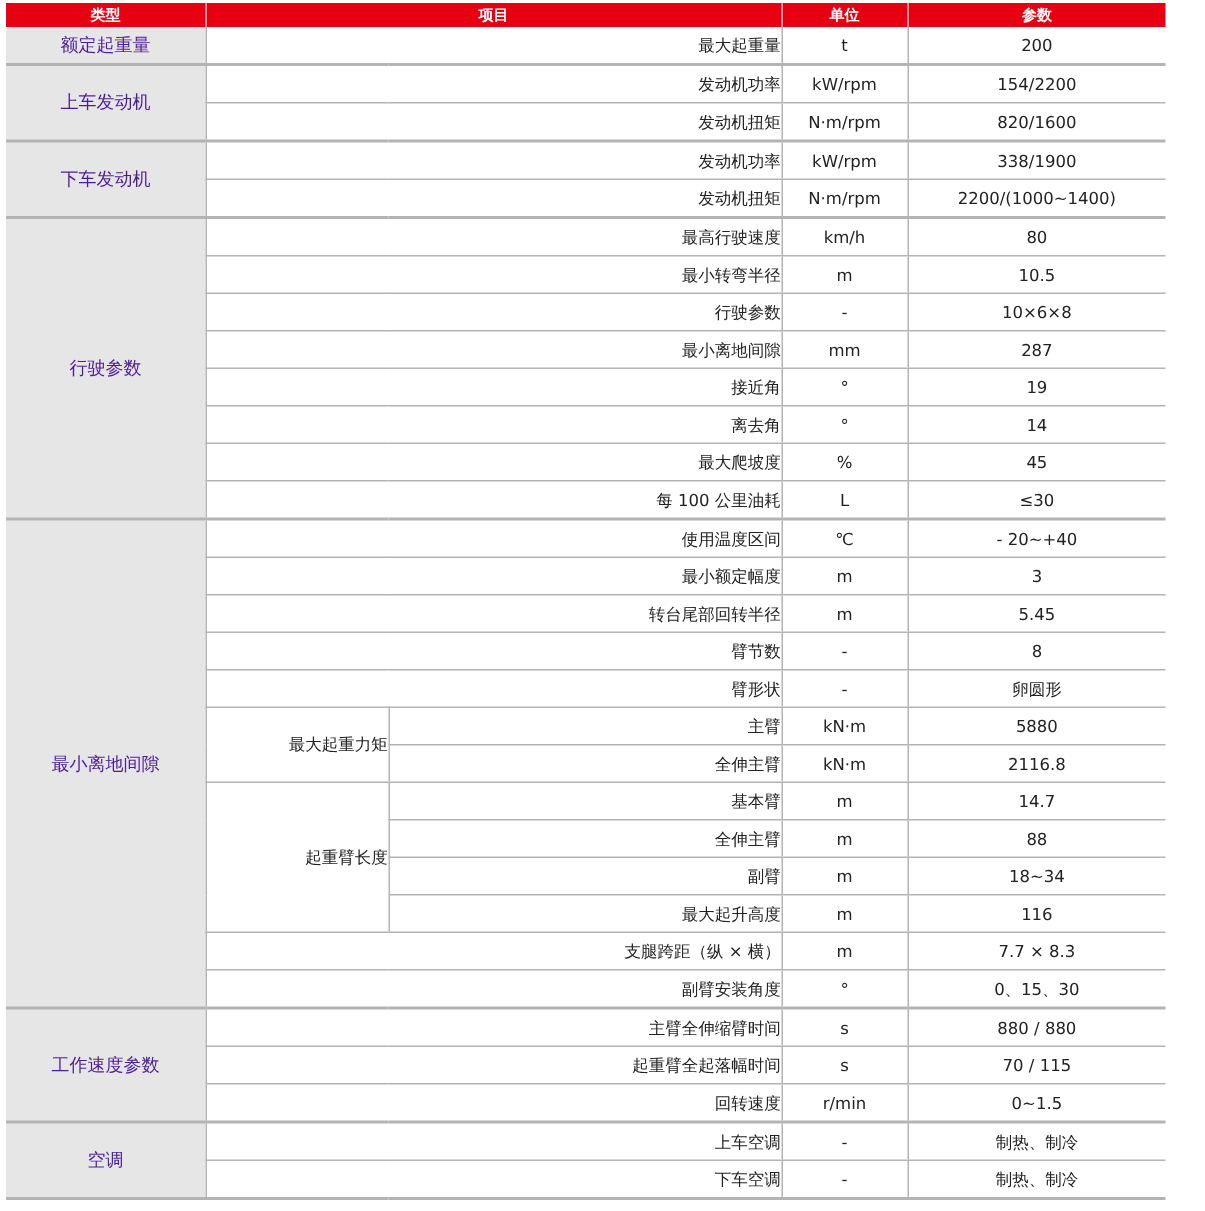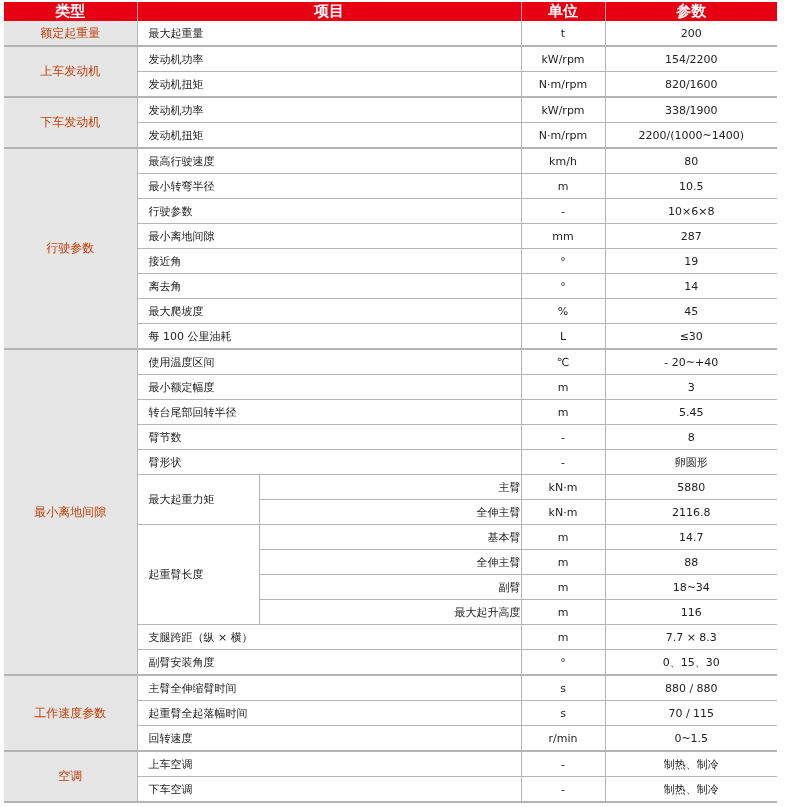--- a/index.html
+++ b/index.html
@@ -1,27 +1,27 @@
 <!DOCTYPE html>
 <html><head>
 <meta charset="utf-8">
 <style>
   html, body { margin: 0; padding: 0; background: #ffffff; }
   body { width: 803px; height: 807px; position: relative; overflow: hidden;
          font-family: "DejaVu Sans", "Liberation Sans", sans-serif; color: #222; }
   table.spec { position: absolute; left: 4px; top: 2px; width: 773px;
                border-collapse: collapse; table-layout: fixed; font-size: 11px; }
   table.spec th { background: #e60012; color: #fff; font-weight: bold; height: 16px;
-                  padding: 0; font-size: 15px; border-left: 1px solid #f4a0a6; text-align: center; }
+                  padding: 0; font-size: 10px; border-left: 1px solid #f4a0a6; text-align: center; }
   table.spec th:first-child { border-left: none; }
   table.spec td { height: 24px; padding: 0; border-bottom: 1px solid #b4b4b4;
                   border-left: 1px solid #b4b4b4; background: #fff; }
   td.cat { background: #e6e6e6 !important; text-align: center; font-size: 12px;
-           color: #c2410c; border-left: none !important; border-bottom: 2px solid #b4b4b4 !important; }
-  td.item { text-align: left; padding-left: 11px !important; }
+           color: #4c1d95; border-left: none !important; border-bottom: 2px solid #b4b4b4 !important; }
+  td.item { text-align: right; padding-left: 11px !important; }
   td.sub { text-align: right; padding-left: 11px !important; }
   td.unit, td.val { text-align: center; }
   tr.group-end td { border-bottom: 2px solid #b4b4b4; }
 </style>
 </head>
 <body>
 
 <table class="spec">
   <colgroup>
     <col style="width:133px">

